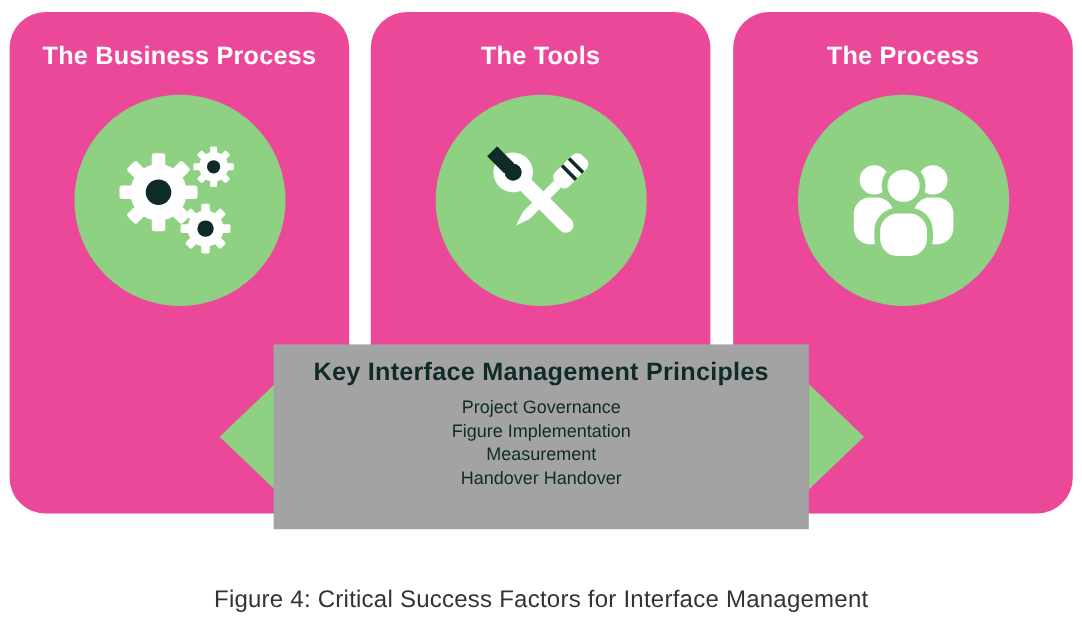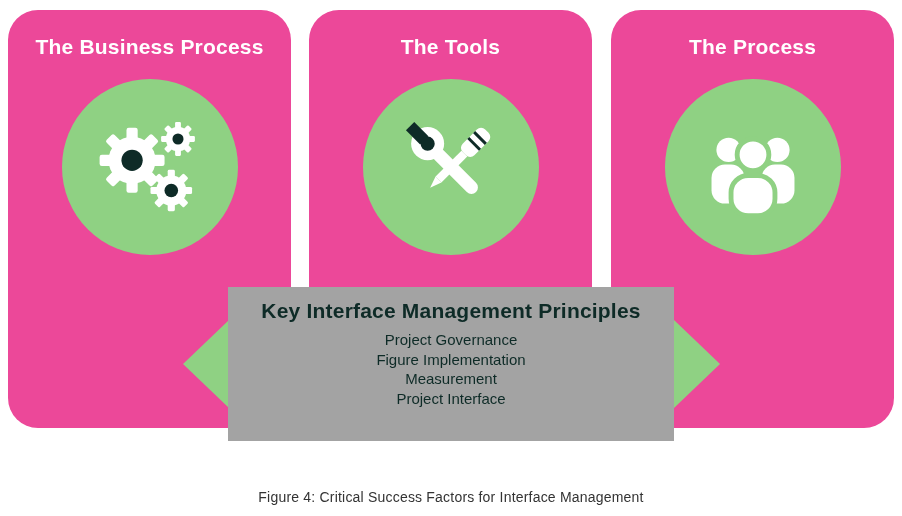--- a/index.html
+++ b/index.html
@@ -83,21 +83,21 @@
     font-weight: 500;
   }
 
   
   .caption {
     position: absolute;
     top: 489px;
     left: 0;
     width: 100%;
     text-align: center;
-    font-size: 14px;
+    font-size: 20px;
     color: #333333;
     letter-spacing: 0.2px;
   }
 </style>
 </head>
 <body>
 
 <div class="stage">
 
   <div class="card c1">
@@ -172,19 +172,19 @@
   </div>
 
   <div class="arrow-head left"></div>
   <div class="arrow-head right"></div>
   <div class="arrow-body">
     <div class="banner-title">Key Interface Management Principles</div>
     <div class="banner-list">
       <div class="banner-item">Project Governance</div>
       <div class="banner-item">Figure Implementation</div>
       <div class="banner-item">Measurement</div>
-      <div class="banner-item">Project Interface</div>
+      <div class="banner-item">Handover Handover</div>
     </div>
   </div>
 
   <div class="caption">Figure 4: Critical Success Factors for Interface Management</div>
 
 </div>
 
 </body></html>

